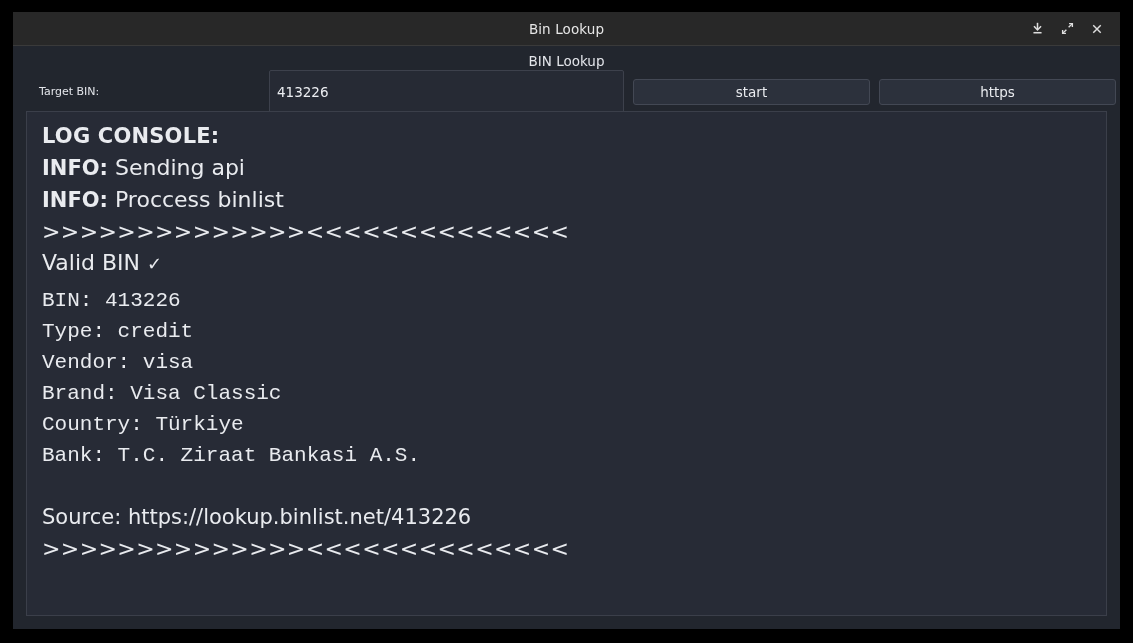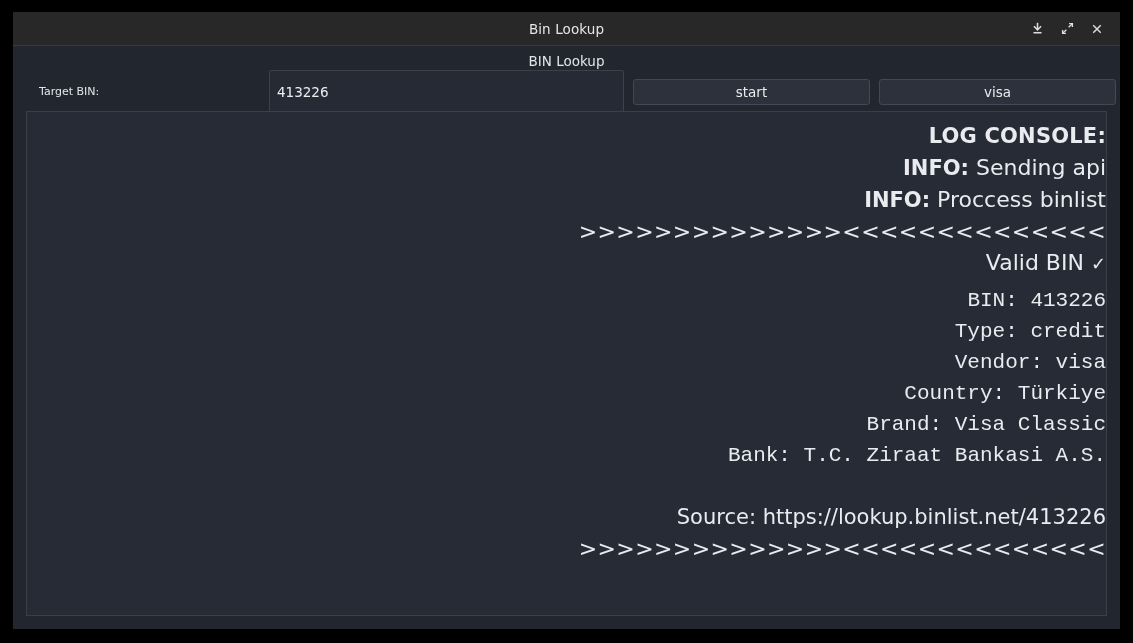--- a/index.html
+++ b/index.html
@@ -134,21 +134,20 @@
   .btn-clear { flex: 0 0 237px; width: 237px; margin-left: 9px; }
 
   
   .console-wrap {
     flex: 1 1 auto;
     margin: 3px 13px 13px 13px;
     background: #272b36;
     border: 1px solid #3b3f4a;
     overflow: hidden;
     position: relative;
-    text-align: right;
   }
   .console {
     padding: 9px 0 0 15px;
     color: #e9ebef;
     font-size: 22px;
     line-height: 31px;
     font-family: "DejaVu Sans", sans-serif;
   }
   .log-line { white-space: pre; }
   .log-title {
@@ -215,42 +214,42 @@
     </div>
 
     <div class="header-strip">
       <div class="hdr-title">BIN Lookup</div>
     </div>
 
     <div class="control-row">
       <div class="field-label">Target BIN:</div>
       <input class="bin-input" type="text" value="413226" style="">
       <div class="btn btn-start">start</div>
-      <div class="btn btn-clear">visa</div>
+      <div class="btn btn-clear">https</div>
     </div>
 
     <div class="console-wrap">
       <div class="console">
 
         <div class="log-line log-title">LOG CONSOLE:</div>
 
         <div class="log-line"><span class="log-tag">INFO:</span><span> Sending api</span></div>
 
         <div class="log-line"><span class="log-tag">INFO:</span><span> Proccess binlist</span></div>
 
         <div class="log-line log-sep">&gt;&gt;&gt;&gt;&gt;&gt;&gt;&gt;&gt;&gt;&gt;&gt;&gt;&gt;&lt;&lt;&lt;&lt;&lt;&lt;&lt;&lt;&lt;&lt;&lt;&lt;&lt;&lt;</div>
 
         <div class="log-line log-valid"><span>Valid BIN </span><span class="check-glyph">✓</span></div>
 
         <div class="detail-block">
           <div class="detail-line">BIN: 413226</div>
           <div class="detail-line">Type: credit</div>
           <div class="detail-line">Vendor: visa</div>
+          <div class="detail-line">Brand: Visa Classic</div>
           <div class="detail-line">Country: Türkiye</div>
-          <div class="detail-line">Brand: Visa Classic</div>
           <div class="detail-line">Bank: T.C. Ziraat Bankasi A.S.</div>
         </div>
 
         <div class="blank-line"></div>
 
         <div class="source-line">Source: https://lookup.binlist.net/413226</div>
 
         <div class="log-line log-sep">&gt;&gt;&gt;&gt;&gt;&gt;&gt;&gt;&gt;&gt;&gt;&gt;&gt;&gt;&lt;&lt;&lt;&lt;&lt;&lt;&lt;&lt;&lt;&lt;&lt;&lt;&lt;&lt;</div>
 
       </div>

